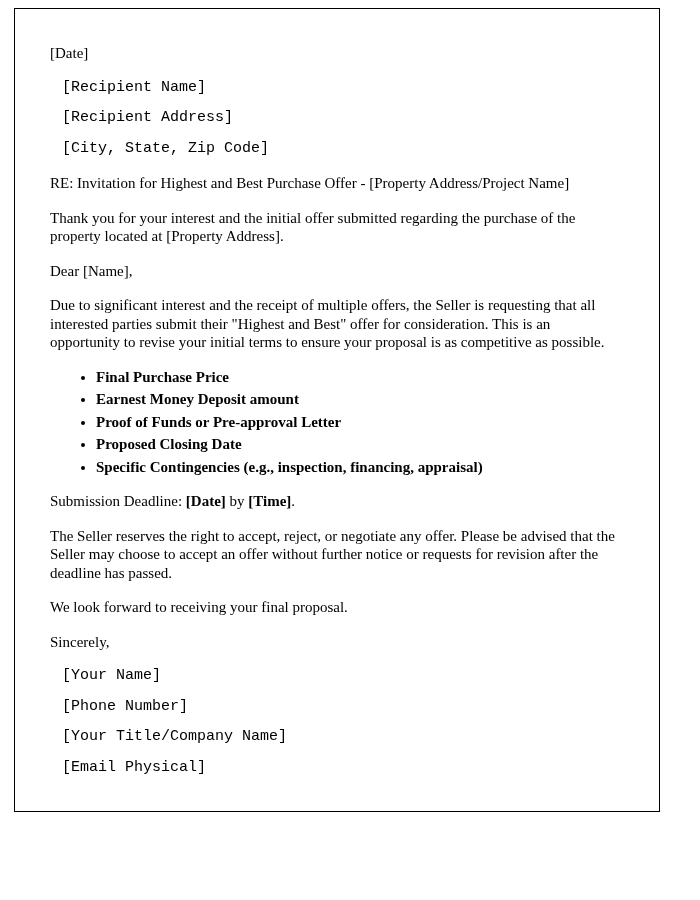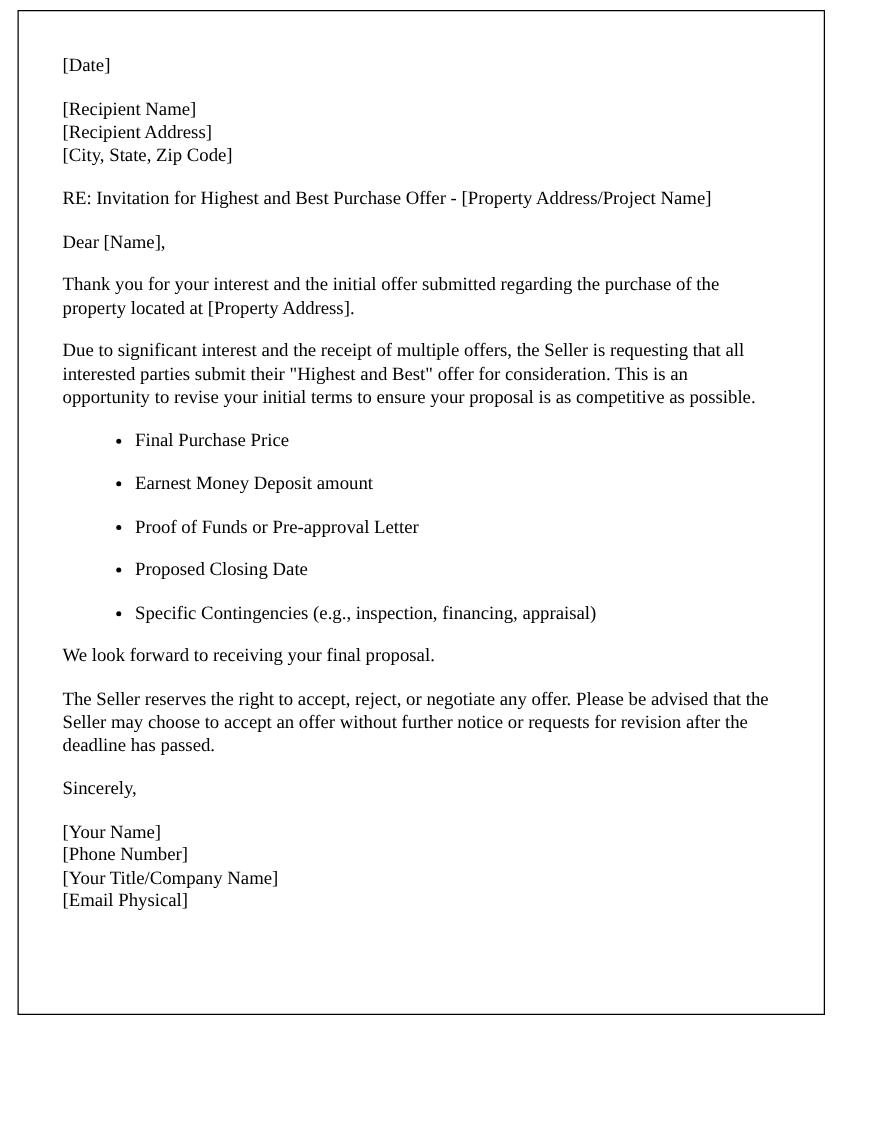--- a/index.html
+++ b/index.html
@@ -29,69 +29,72 @@
     font-size: 15px;
     line-height: 18.5px;
   }
   .para {
     margin: 0 0 16px 0;
   }
   .block {
     margin: 0 0 16px 0;
   }
   .block div {
-    margin: 0;
+    margin: 12px;
+    font-family: Liberation Mono, monospace;
   }
   ul.bullets {
     margin: 0 0 16px 0;
     padding: 0 0 0 42px;
     list-style-type: disc;
   }
   ul.bullets li {
-    margin: 16px;
+    margin: 4px;
     padding: 0;
+    font-weight: bold;
   }
   .bold { font-weight: bold; }
 </style>
 </head>
 <body>
 
 <div class="page">
   <div class="letter">
 
     <p class="para">[Date]</p>
 
     <div class="block">
       <div>[Recipient Name]</div>
       <div>[Recipient Address]</div>
       <div>[City, State, Zip Code]</div>
     </div>
 
     <p class="para">RE: Invitation for Highest and Best Purchase Offer - [Property Address/Project Name]</p>
 
+    <p class="para">Thank you for your interest and the initial offer submitted regarding the purchase of the property located at [Property Address].</p>
+
     <p class="para">Dear [Name],</p>
-
-    <p class="para">Thank you for your interest and the initial offer submitted regarding the purchase of the property located at [Property Address].</p>
 
     <p class="para">Due to significant interest and the receipt of multiple offers, the Seller is requesting that all interested parties submit their "Highest and Best" offer for consideration. This is an opportunity to revise your initial terms to ensure your proposal is as competitive as possible.</p>
 
 
     <ul class="bullets">
       <li>Final Purchase Price</li>
       <li>Earnest Money Deposit amount</li>
       <li>Proof of Funds or Pre-approval Letter</li>
       <li>Proposed Closing Date</li>
       <li>Specific Contingencies (e.g., inspection, financing, appraisal)</li>
     </ul>
 
+    <p class="para"><span>Submission Deadline: </span><span class="bold">[Date]</span><span> by </span><span class="bold">[Time]</span><span>.</span></p>
 
 
+    <p class="para">The Seller reserves the right to accept, reject, or negotiate any offer. Please be advised that the Seller may choose to accept an offer without further notice or requests for revision after the deadline has passed.</p>
+
     <p class="para">We look forward to receiving your final proposal.</p>
-
-    <p class="para">The Seller reserves the right to accept, reject, or negotiate any offer. Please be advised that the Seller may choose to accept an offer without further notice or requests for revision after the deadline has passed.</p>
 
     <p class="para">Sincerely,</p>
 
     <div class="block">
       <div>[Your Name]</div>
       <div>[Phone Number]</div>
       <div>[Your Title/Company Name]</div>
       <div>[Email Physical]</div>
     </div>
 

